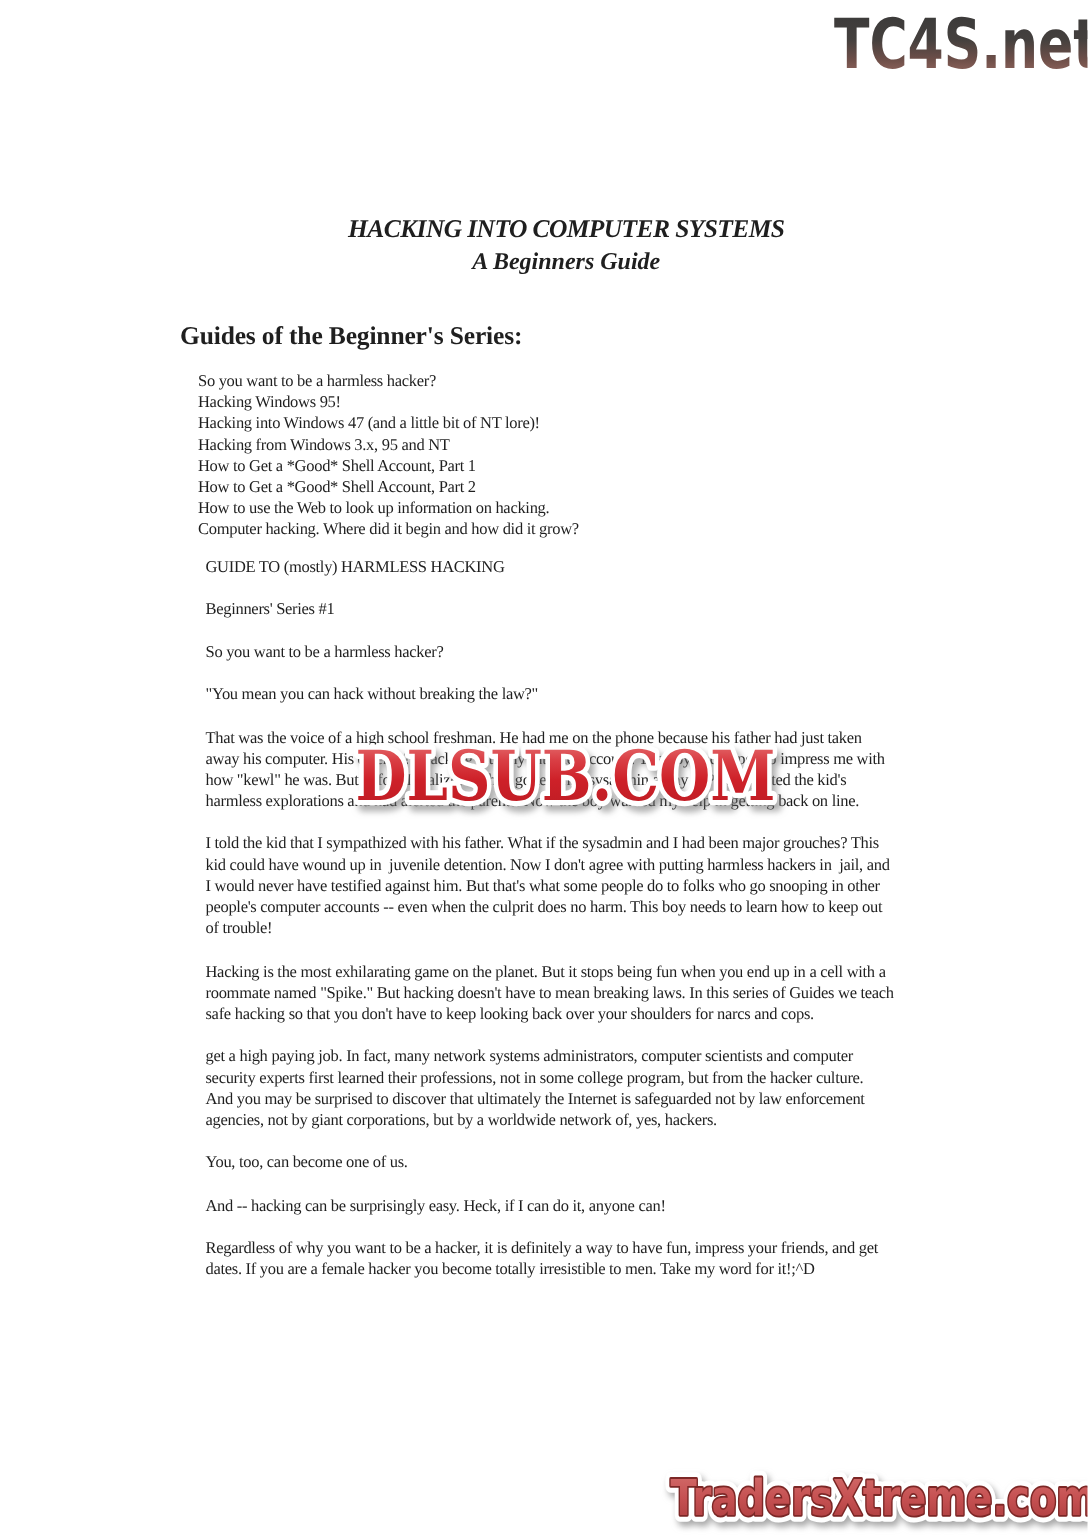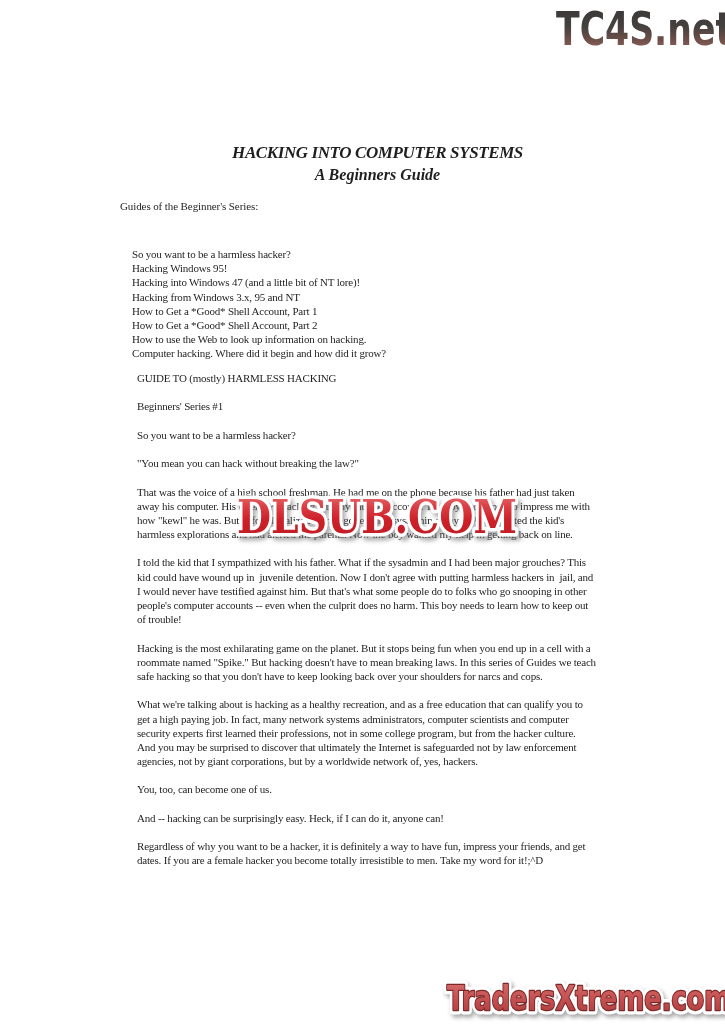--- a/index.html
+++ b/index.html
@@ -41,24 +41,25 @@
     top: 166px;
     left: 0;
     width: 725px;
     text-align: center;
     font-size: 16px;
     font-weight: bold;
     font-style: italic;
   }
   .series-heading {
     position: absolute;
-    top: 200px;
+    top: 214px;
     left: 105px;
-    font-size: 11px;
+    font-size: 17px;
     letter-spacing: -0.1px;
+    font-weight: bold;
   }
 
   
   .series-list {
     position: absolute;
     top: 247px;
     left: 117px;
   }
   .body-text {
     position: absolute;
@@ -179,21 +180,20 @@
       <div class="text-line">I told the kid that I sympathized with his father. What if the sysadmin and I had been major grouches? This</div>
       <div class="text-line">kid could have wound up in  juvenile detention. Now I don't agree with putting harmless hackers in  jail, and</div>
       <div class="text-line">I would never have testified against him. But that's what some people do to folks who go snooping in other</div>
       <div class="text-line">people's computer accounts -- even when the culprit does no harm. This boy needs to learn how to keep out</div>
       <div class="text-line">of trouble!</div>
       <div class="text-line"></div>
       <div class="text-line">Hacking is the most exhilarating game on the planet. But it stops being fun when you end up in a cell with a</div>
       <div class="text-line">roommate named "Spike." But hacking doesn't have to mean breaking laws. In this series of Guides we teach</div>
       <div class="text-line">safe hacking so that you don't have to keep looking back over your shoulders for narcs and cops.</div>
       <div class="text-line"></div>
-      <div class="text-line">What we're talking about is hacking as a healthy recreation, and as a free education that can qualify you to</div>
       <div class="text-line">get a high paying job. In fact, many network systems administrators, computer scientists and computer</div>
       <div class="text-line">security experts first learned their professions, not in some college program, but from the hacker culture.</div>
       <div class="text-line">And you may be surprised to discover that ultimately the Internet is safeguarded not by law enforcement</div>
       <div class="text-line">agencies, not by giant corporations, but by a worldwide network of, yes, hackers.</div>
       <div class="text-line"></div>
       <div class="text-line">You, too, can become one of us.</div>
       <div class="text-line"></div>
       <div class="text-line">And -- hacking can be surprisingly easy. Heck, if I can do it, anyone can!</div>
       <div class="text-line"></div>
       <div class="text-line">Regardless of why you want to be a hacker, it is definitely a way to have fun, impress your friends, and get</div>

